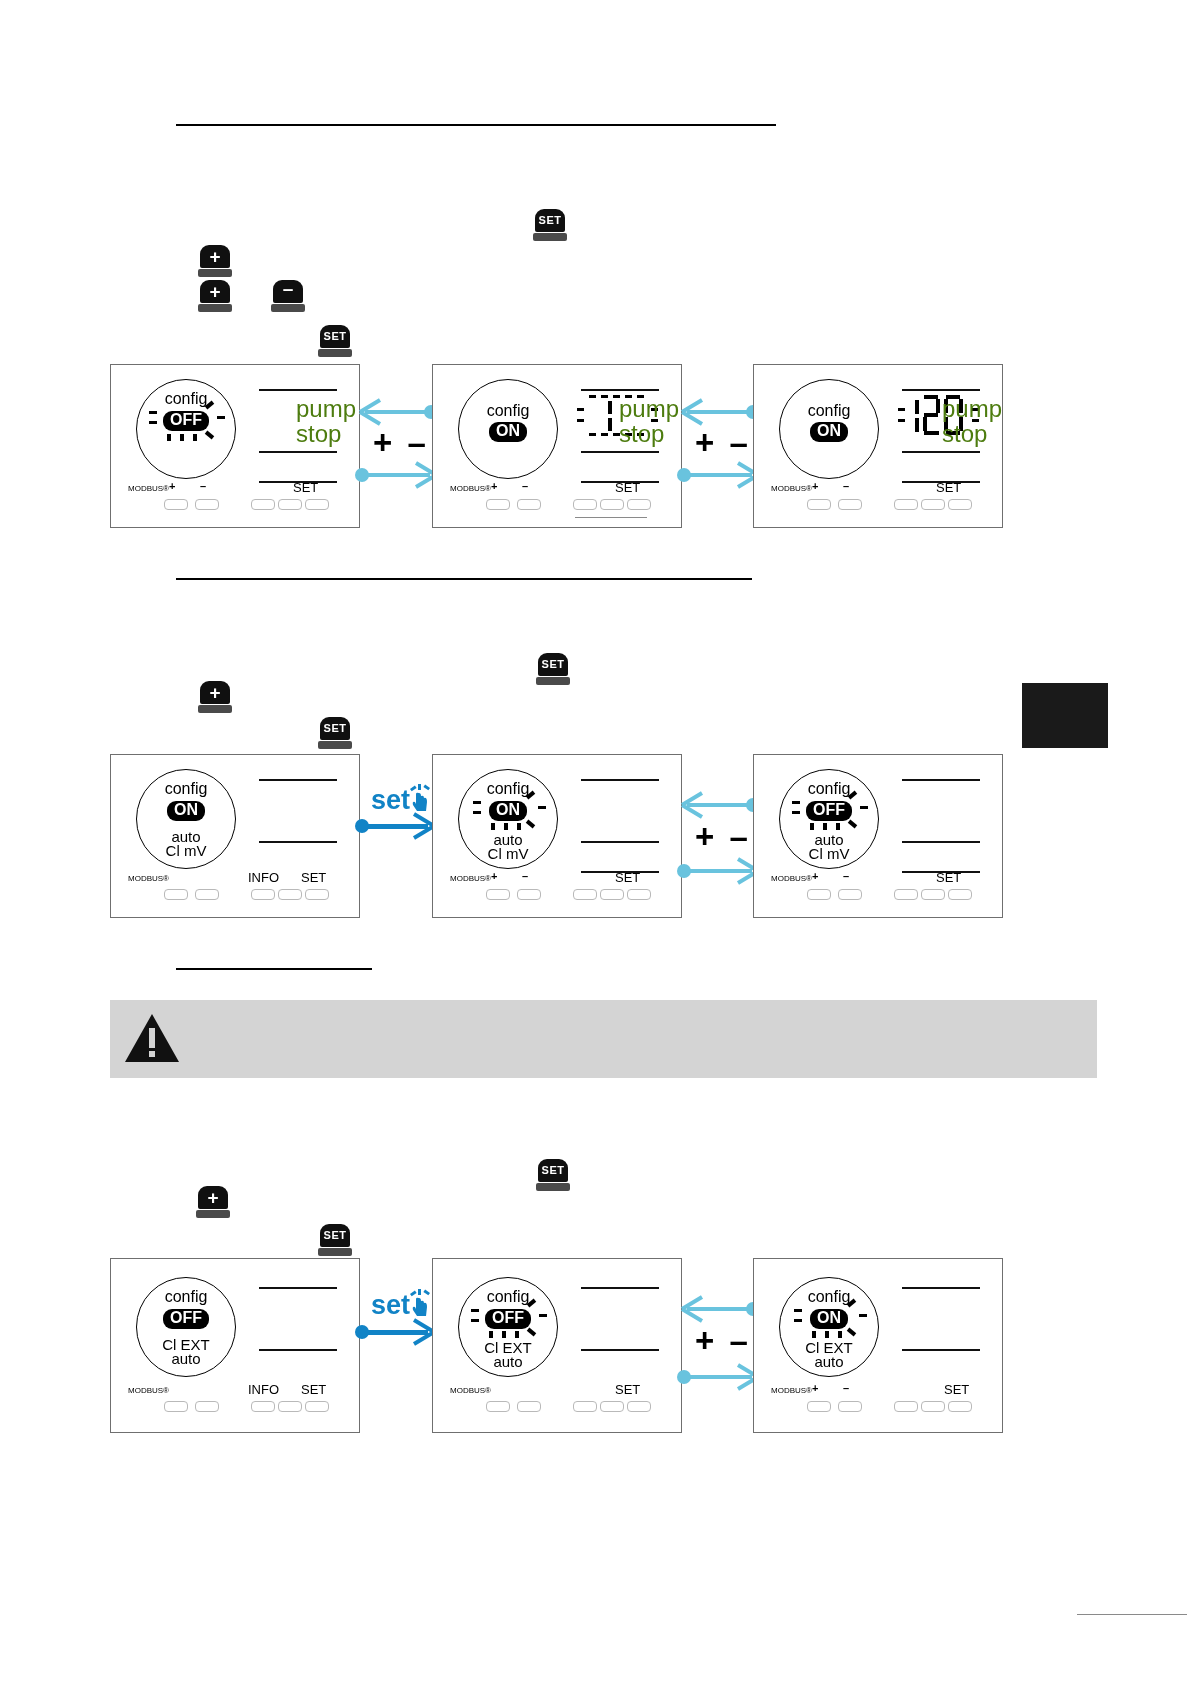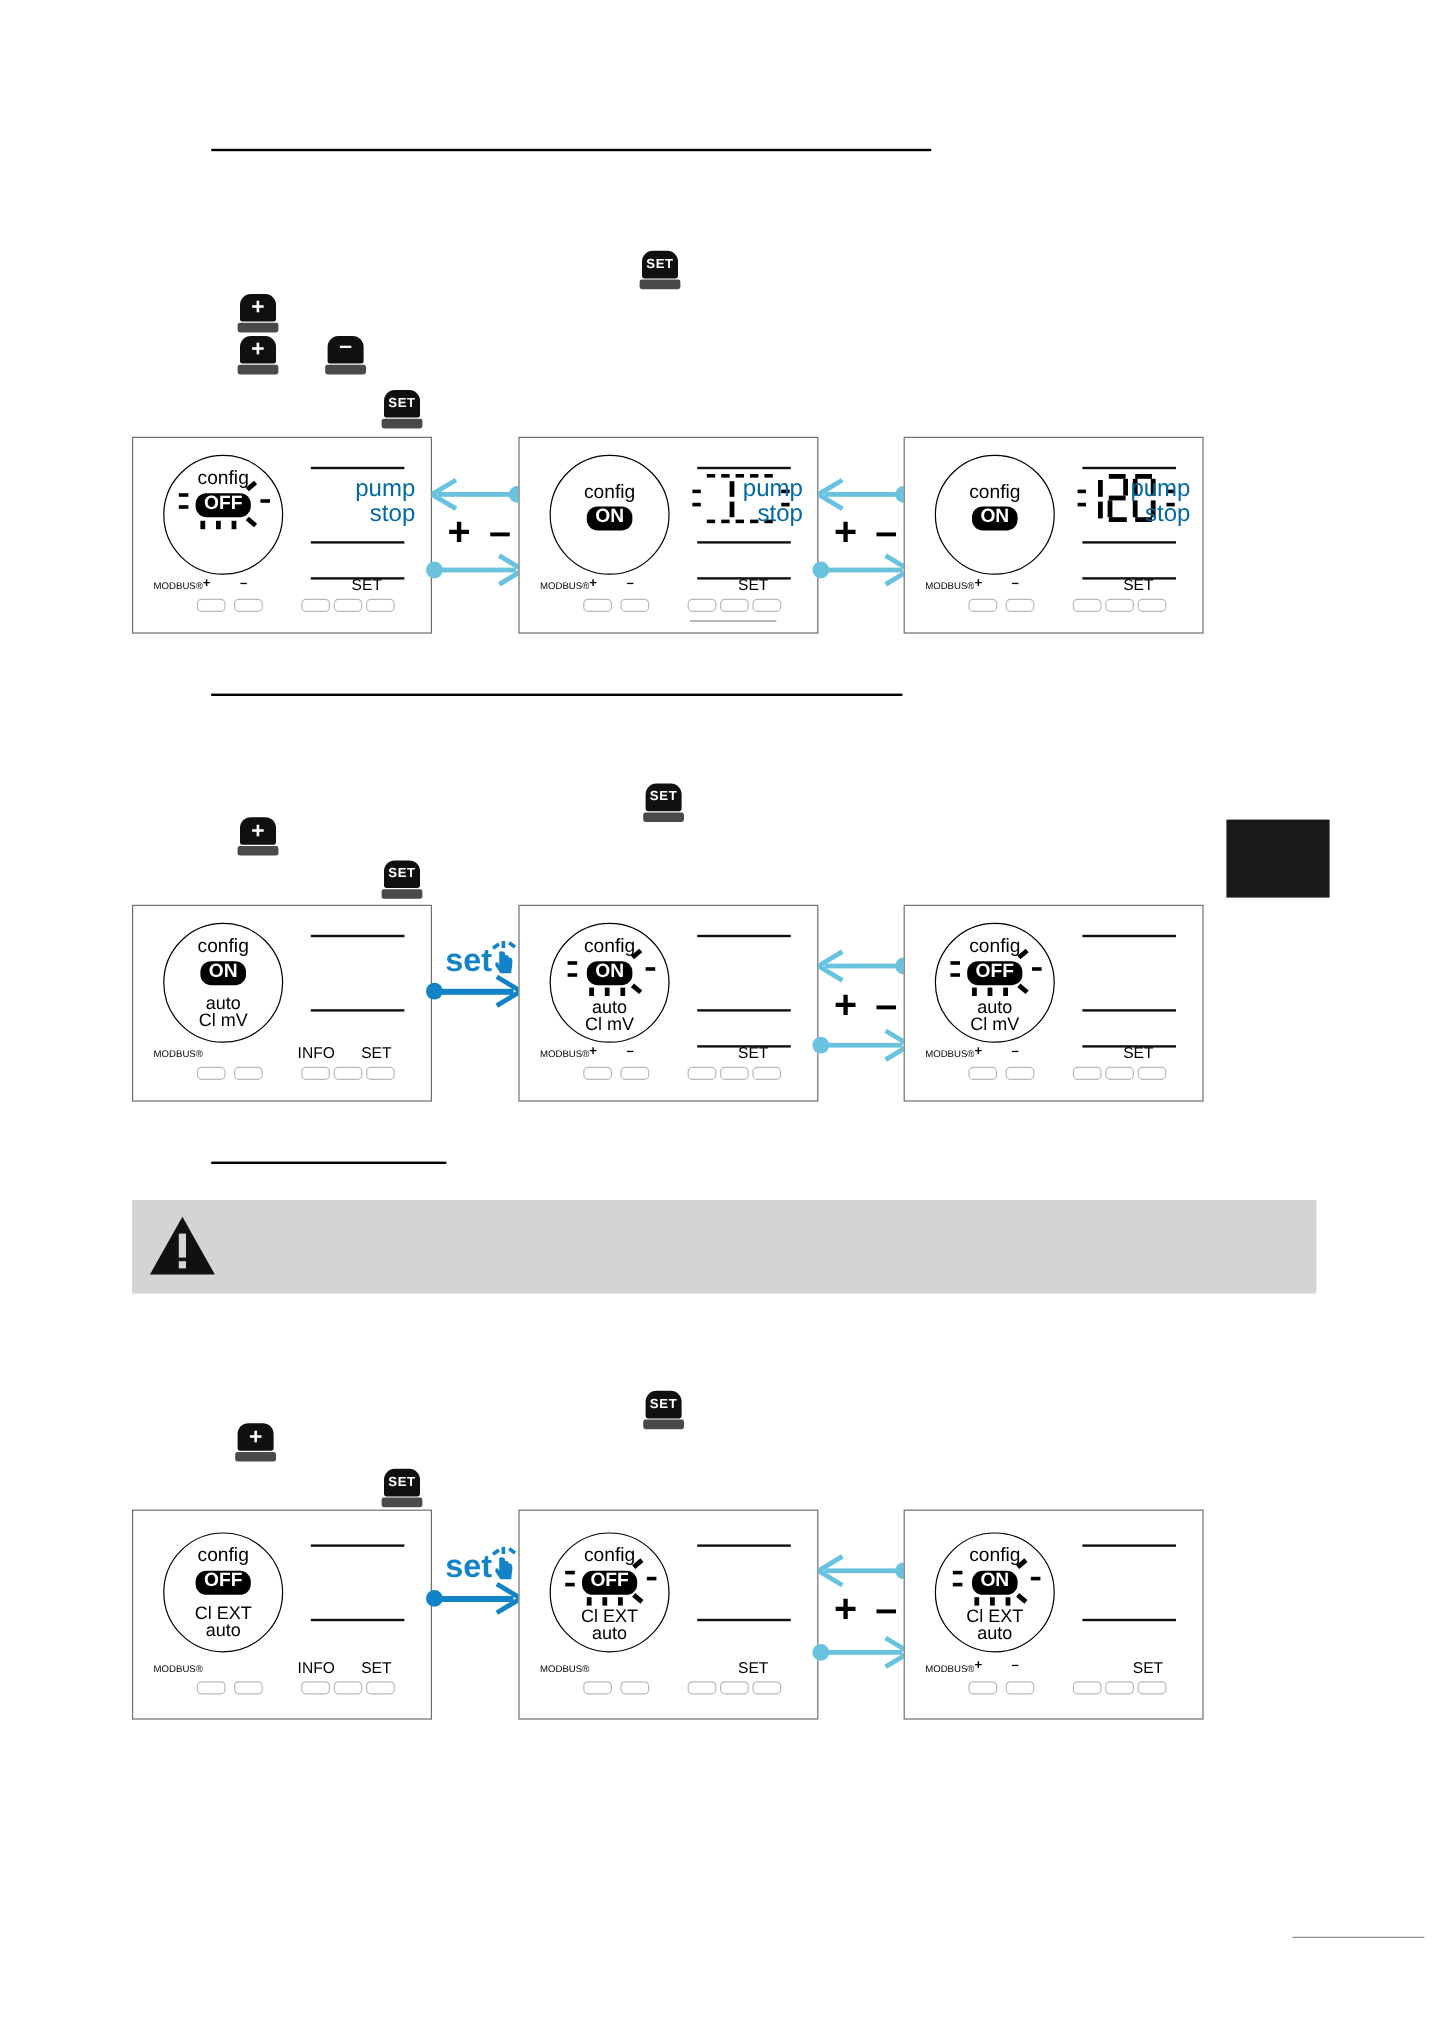--- a/index.html
+++ b/index.html
@@ -57,21 +57,21 @@
   .tick.h{width:8px;height:3px;}
   .tick.v{width:4px;height:7px;}
   .tick.d{width:9px;height:4px;}
 
   
   .bar{position:absolute;height:2px;background:#111;}
   .lbl{position:absolute;font-size:14px;color:#000;font-family:"Liberation Sans", sans-serif;}
   .lbl.small{font-size:8px;}
   .lbl.pm{font-size:11px;font-weight:bold;}
   .btnpad{position:absolute;width:22px;height:9px;border:1px solid #b9b9b9;border-radius:4px;background:#fff;}
-  .pumpstop{position:absolute;font-size:20px;line-height:1.04;color:#0369a1;text-align:right;}
+  .pumpstop{position:absolute;font-size:24px;line-height:1.04;color:#4d7c0f;}
 
   
   .seg{position:absolute;}
   .seg i{position:absolute;background:#000;display:block;}
 
   
   .arrow-line{position:absolute;height:4px;background:#69c3de;}
   .arrow-line.dark{background:#1183c6;height:5px;}
   .dot{position:absolute;width:14px;height:14px;border-radius:50%;background:#69c3de;}
   .dot.dark{background:#1183c6;}

